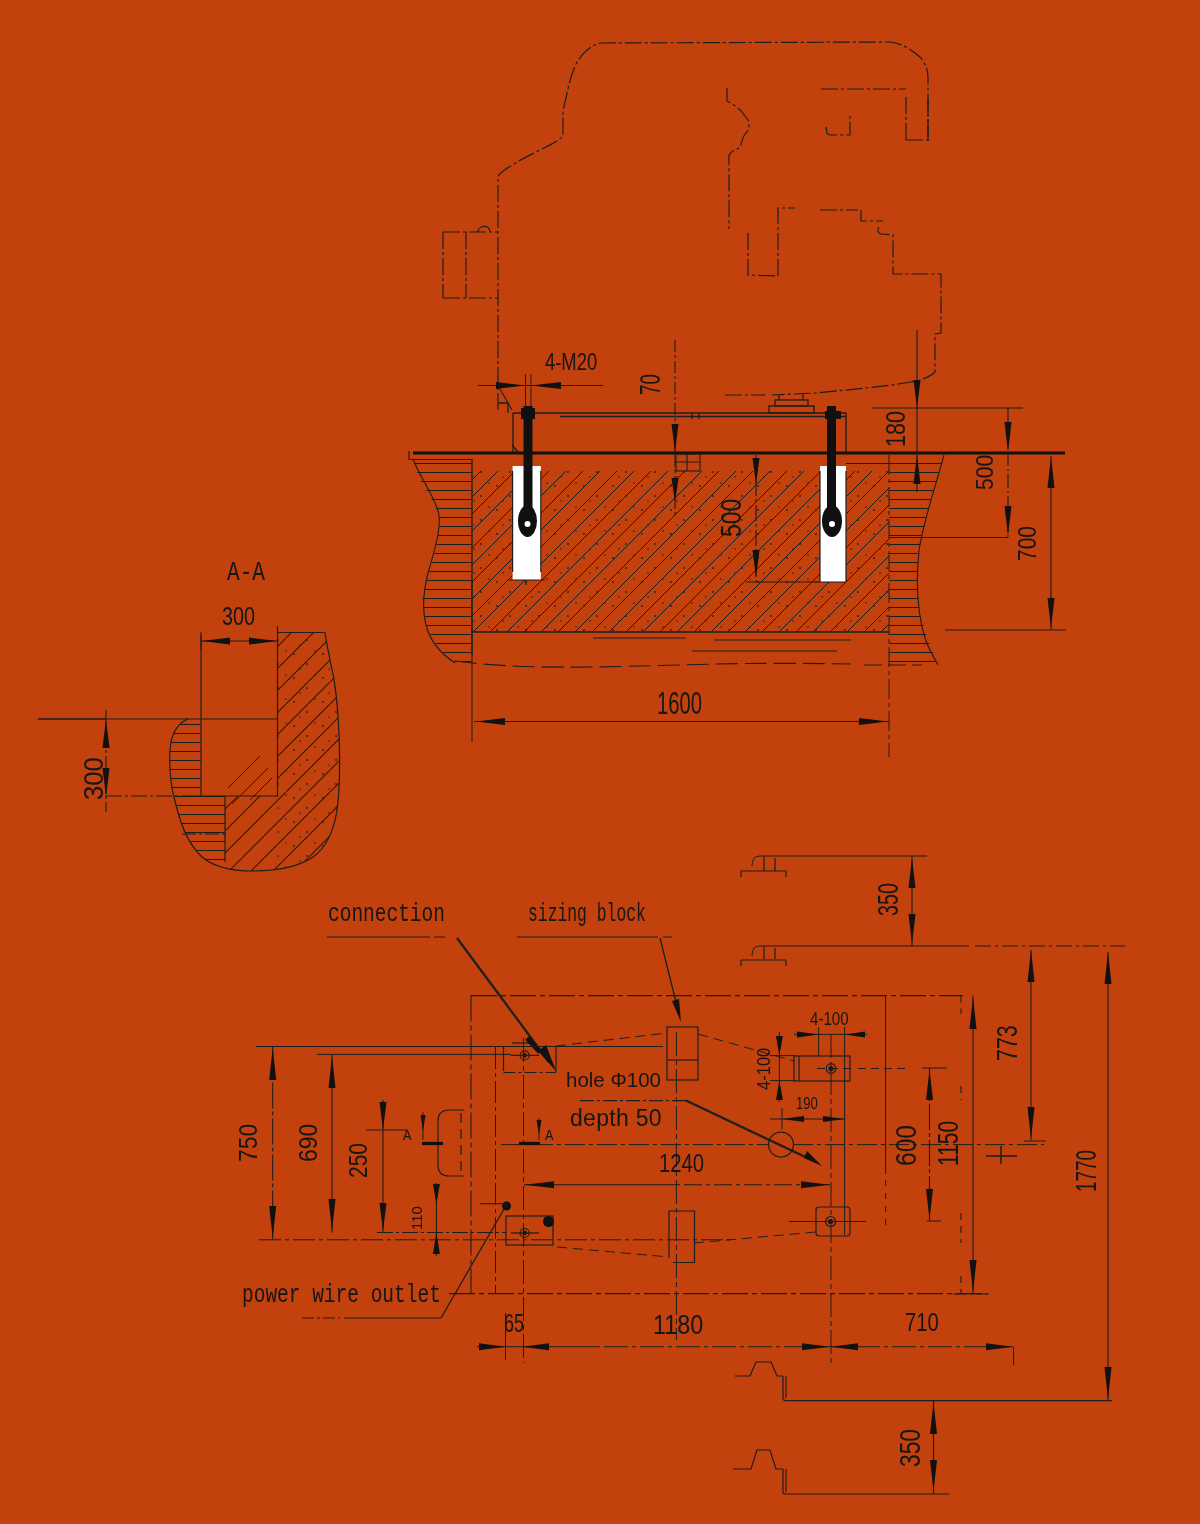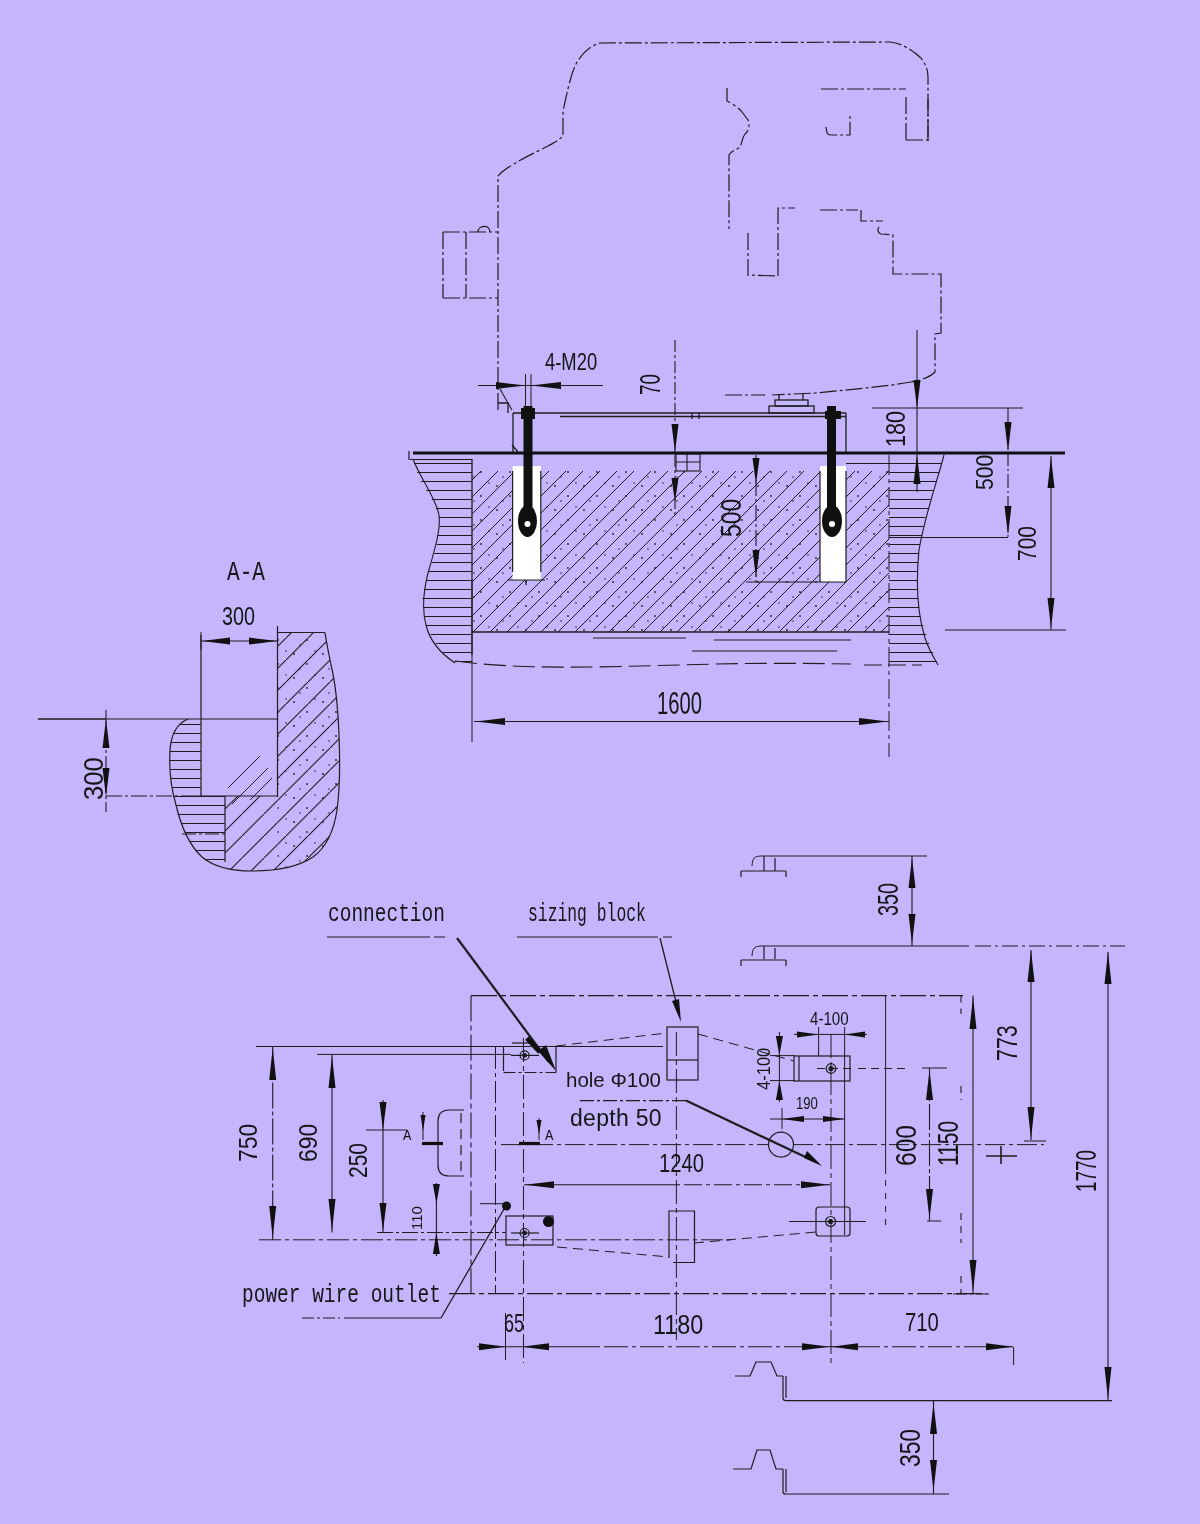--- a/index.html
+++ b/index.html
@@ -1,16 +1,16 @@
 <!DOCTYPE html>
 <html><head>
 <meta charset="utf-8">
 <style>
   html,body{margin:0;padding:0;background:#ffffff;}
-  #page{width:1200px;height:1524px;position:relative;background:#c4b5fd;}
+  #page{width:1200px;height:1524px;position:relative;background:#c2410c;}
   svg{display:block;}
   text{font-family:"Liberation Mono",monospace;fill:#161616;}
 </style>
 </head>
 <body>
 <div id="page">
 <svg width="1200" height="1524" viewBox="0 0 1200 1524">
 <defs>
 
   <pattern id="diag" width="17" height="17" patternUnits="userSpaceOnUse">

